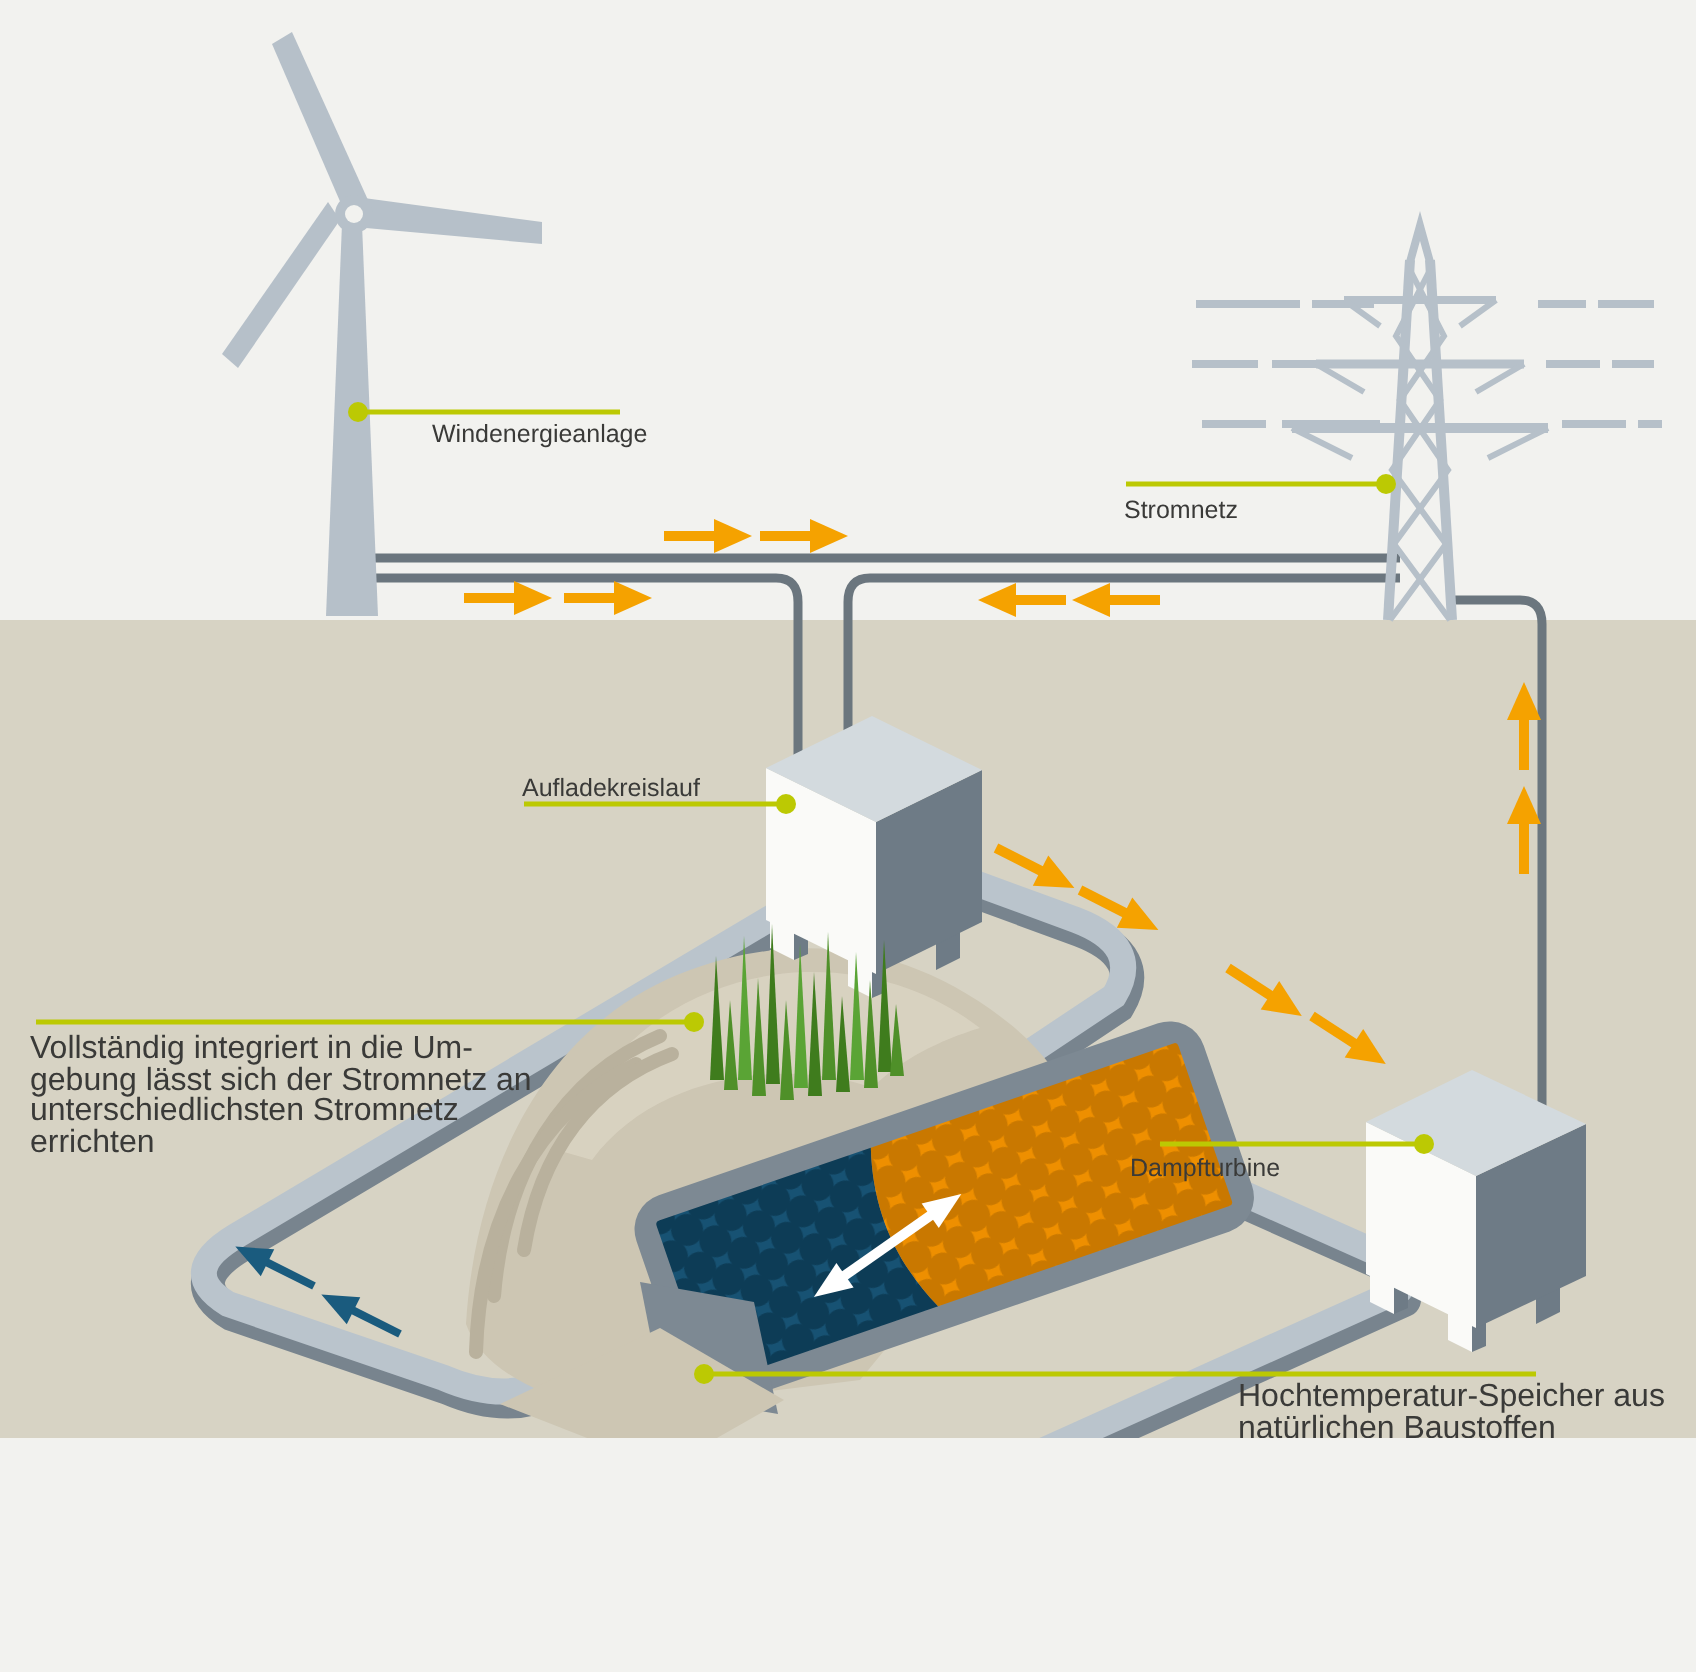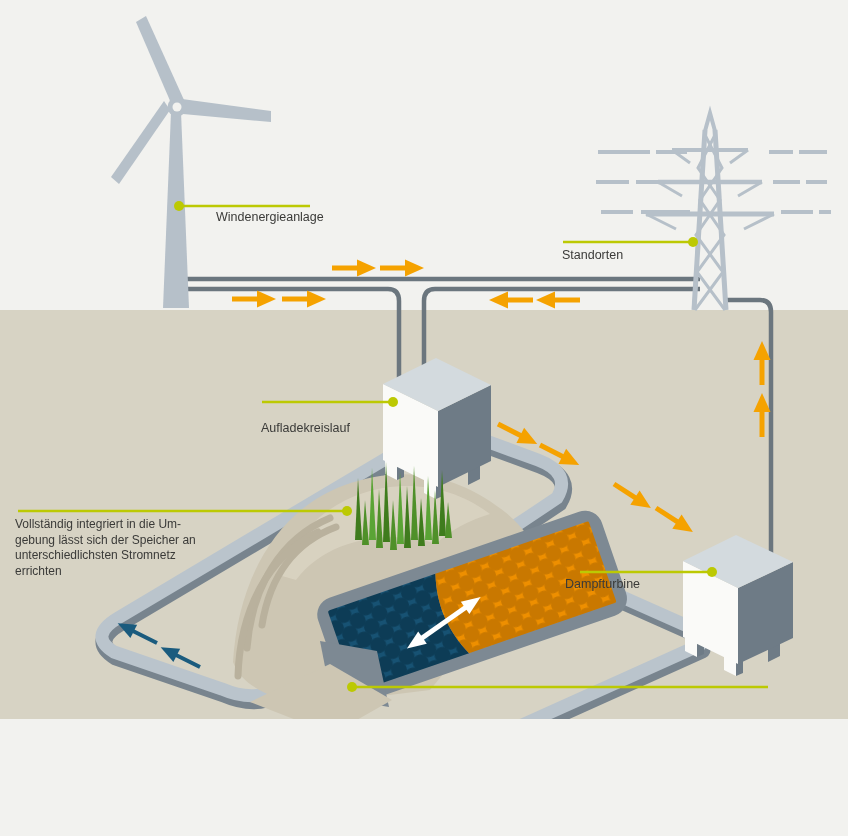--- a/index.html
+++ b/index.html
@@ -1,20 +1,20 @@
 <!DOCTYPE html>
 <html style="--sky: #f2f2ef; --ground: #d7d3c4; --structure: #b6c0c9; --cable: #6b767e; --pipeLight: #bac4cc; --pipeDark: #78848e; --orange: #f5a200; --hotFill: #ee8f00; --hotDot: #c97800; --coldFill: #175273; --coldDot: #0d3c56; --blueArrow: #1a5b7e; --leader: #bcc903; --text: #3a3a38; --boxFront: #fafaf8; --boxTop: #d3dade; --boxSide: #6e7b86; --mound: #cdc6b3; --moundLight: #d9d3c1; --moundShade: #b9b19d; --casing: #7d8993; --grass: #4f9029; --grassDark: #3f7c1d; --grassLight: #5aa435; --white: #ffffff;"><head>
 <meta charset="utf-8">
 <style>
   html,body{margin:0;padding:0;background:#f2f2ef;}
   .stage{position:relative;width:848px;height:719px;overflow:hidden;
          font-family:"Liberation Sans", sans-serif;padding-left:11px;}
   .stage svg{position:absolute;inset:0;display:block;}
   .lbl{position:absolute;color:var(--text);font-size:12.5px;line-height:16px;white-space:nowrap;}
-  .lbl.small{font-size:12px;line-height:15.5px;}
+  .lbl.small{font-size:16px;line-height:15.5px;}
   
   .f-sky{fill:var(--sky)} .f-ground{fill:var(--ground)}
   .f-struct{fill:var(--structure)}
   .s-struct{stroke:var(--structure);fill:none}
   .s-cable{stroke:var(--cable);stroke-width:4.5;fill:none}
   .s-pipeD{stroke:var(--pipeDark);stroke-width:17;fill:none;stroke-linecap:round}
   .s-pipeL{stroke:var(--pipeLight);stroke-width:13;fill:none;stroke-linecap:round}
   .f-orange{fill:var(--orange)} .s-orange{stroke:var(--orange);stroke-width:5;fill:none}
   .f-blue{fill:var(--blueArrow)} .s-blue{stroke:var(--blueArrow);stroke-width:4;fill:none}
   .s-white{stroke:var(--white);stroke-width:5;fill:none} .f-white{fill:var(--white)}
@@ -218,23 +218,27 @@
     <line x1="18" y1="511" x2="347" y2="511" class="s-leader"></line>
     <circle cx="347" cy="511" r="5" class="f-leader"></circle>
     <line x1="580" y1="572" x2="712" y2="572" class="s-leader"></line>
     <circle cx="712" cy="572" r="5" class="f-leader"></circle>
     <line x1="352" y1="687" x2="768" y2="687" class="s-leader"></line>
     <circle cx="352" cy="687" r="5" class="f-leader"></circle>
   </g>
 </svg>
 
   <div class="lbl" style="left:216px;top:209px">Windenergieanlage</div>
-  <div class="lbl" style="left:562px;top:247px">Standorten</div>
-  <div class="lbl" style="left:261px;top:420px">Aufladekreislauf</div>
+  <div class="lbl" style="left:562px;top:247px">Stromnetz</div>
+  <div class="lbl" style="left:261px;top:386px">Aufladekreislauf</div>
   <div class="lbl small" style="left:15px;top:517px">
     <div>Vollständig integriert in die Um-</div>
-    <div>gebung lässt sich der Speicher an</div>
+    <div>gebung lässt sich der Stromnetz an</div>
     <div>unterschiedlichsten Stromnetz</div>
     <div>errichten</div>
   </div>
   <div class="lbl" style="left:565px;top:576px">Dampfturbine</div>
+  <div class="lbl small" style="left:619px;top:691px">
+    <div>Hochtemperatur-Speicher aus</div>
+    <div>natürlichen Baustoffen</div>
+  </div>
 
 </div>
 
 </body></html>

